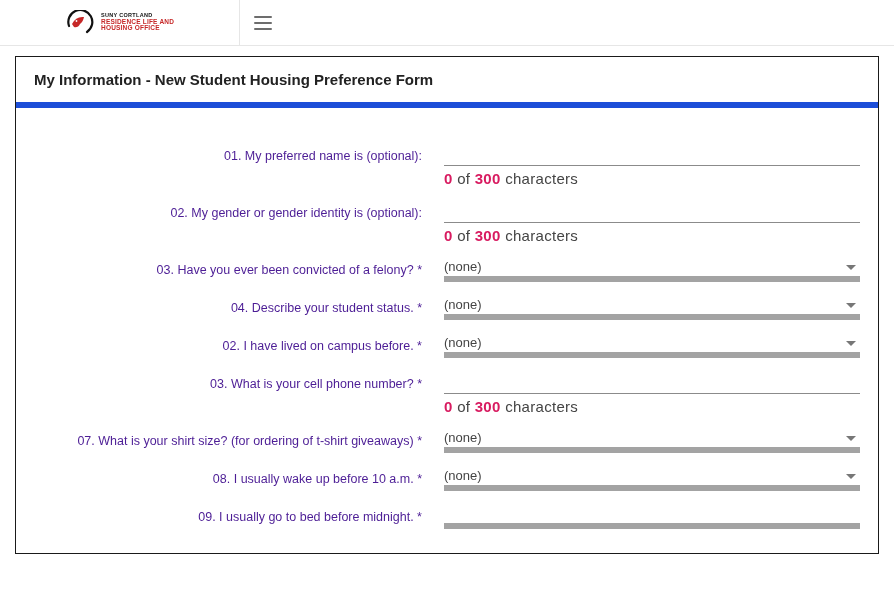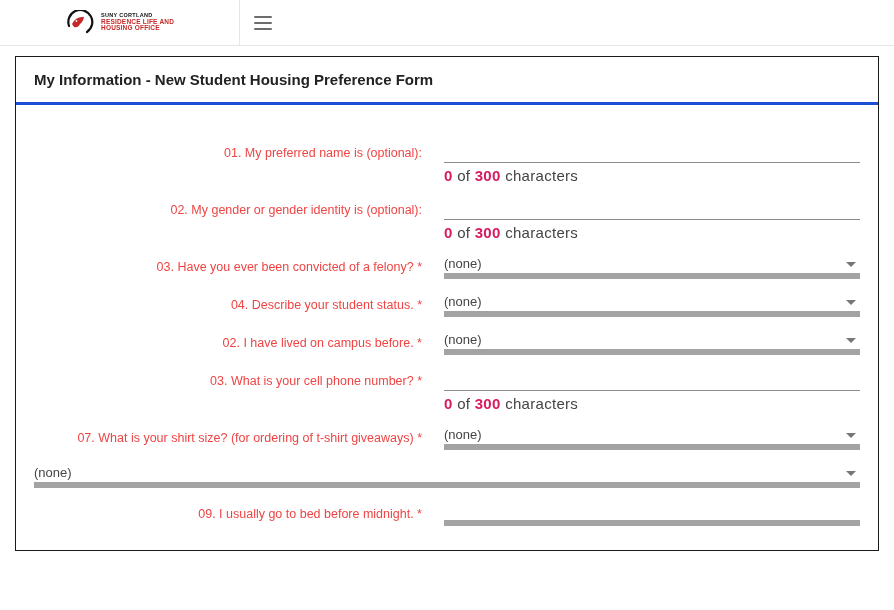--- a/index.html
+++ b/index.html
@@ -49,38 +49,38 @@
     margin: 10px 15px 0 15px;
     border: 1px solid #1a1a1a;
     background: #fff;
     padding: 0;
   }
   .card-title {
     font-size: 15px;
     font-weight: 700;
     color: #222;
     padding: 14px 18px 14px 18px;
-    border-bottom: 3px solid #1d4ed8;
+    border-bottom: 6px solid #1d4ed8;
   }
 
   .form-body { padding: 14px 18px 24px 18px; }
 
   .field-row {
     display: flex;
     align-items: flex-start;
     margin-top: 14px;
   }
   .field-row:first-child { margin-top: 22px; }
 
   .field-label {
     width: 410px;
     text-align: right;
     padding-right: 22px;
     font-size: 12.5px;
-    color: #ef4444;
+    color: #4c1d95;
     line-height: 1.3;
     padding-top: 4px;
   }
 
   .field-control { flex: 1; }
 
   .underline-input {
     border: none;
     border-bottom: 1px solid #8b8b8b;
     width: 100%;
@@ -225,20 +225,21 @@
       <div class="field-label">07. What is your shirt size? (for ordering of t-shirt giveaways) *</div>
       <div class="field-control">
         <div class="underline-select">
           <span class="sel-text">(none)</span>
           <span class="caret"></span>
         </div>
       </div>
     </div>
 
     <div class="field-row">
+      <div class="field-label">08. I usually wake up before 10 a.m. *</div>
       <div class="field-control">
         <div class="underline-select">
           <span class="sel-text">(none)</span>
           <span class="caret"></span>
         </div>
       </div>
     </div>
 
     <div class="field-row">
       <div class="field-label">09. I usually go to bed before midnight. *</div>

